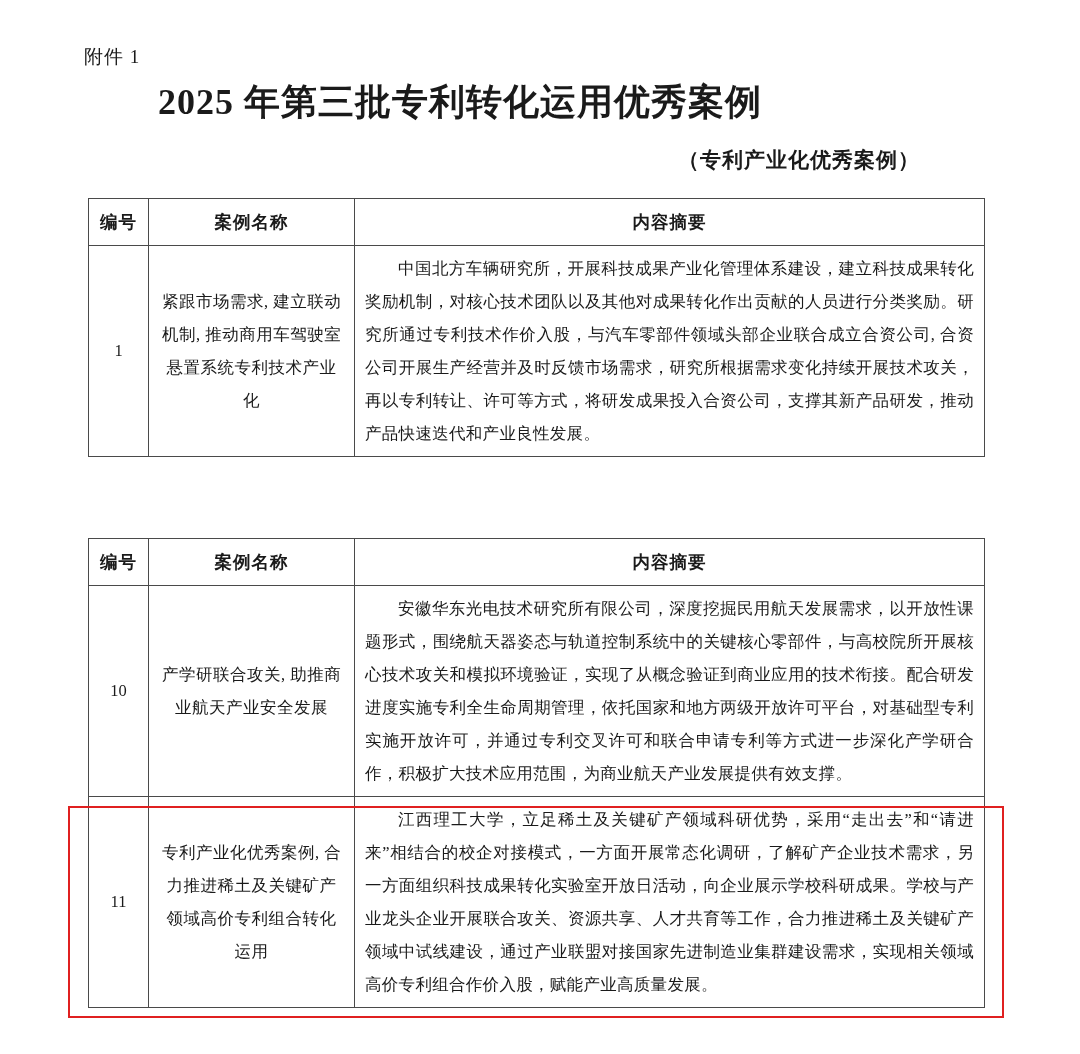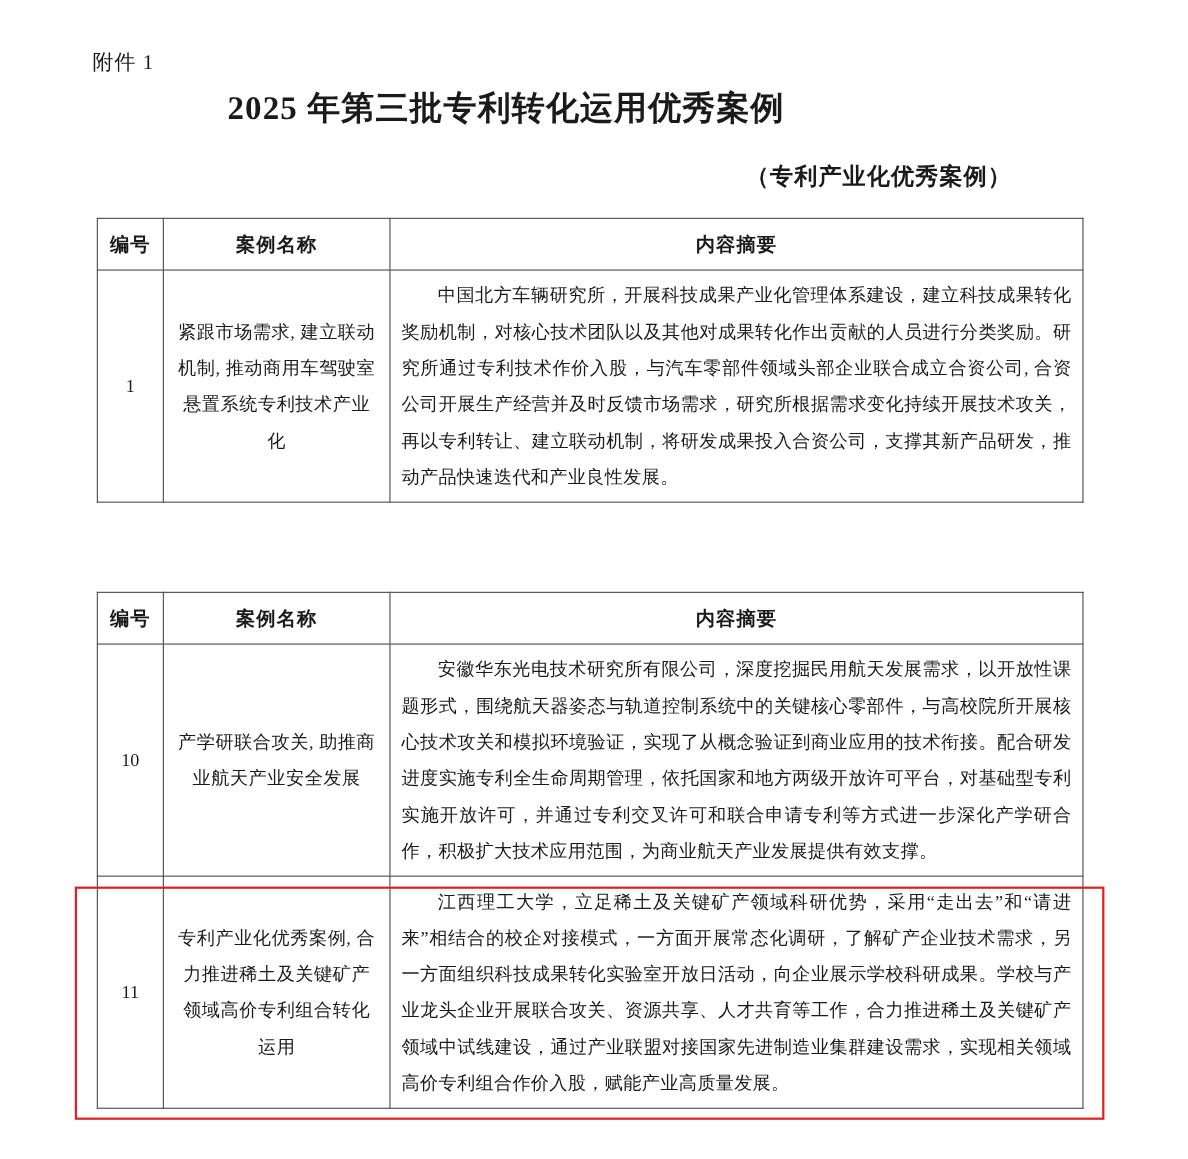--- a/index.html
+++ b/index.html
@@ -28,21 +28,21 @@
     font-size: 19px;
     letter-spacing: 1px;
     font-family: "Liberation Serif", "DejaVu Serif", serif;
   }
   .doc-title {
     position: absolute;
     left: 0;
     right: 0;
     top: 78px;
     text-align: center;
-    font-size: 30px;
+    font-size: 36px;
     font-weight: bold;
     letter-spacing: 1px;
     font-family: "Liberation Serif", "DejaVu Serif", serif;
   }
   .doc-subtitle {
     position: absolute;
     left: 0;
     right: 0;
     top: 146px;
     text-align: right;
@@ -137,21 +137,21 @@
         <th>编号</th>
         <th>案例名称</th>
         <th>内容摘要</th>
       </tr>
     </thead>
     <tbody>
       <tr>
         <td class="cell-no">1</td>
         <td class="cell-name">紧跟市场需求, 建立联动机制, 推动商用车驾驶室悬置系统专利技术产业化</td>
         <td class="cell-summary">
-          <p>中国北方车辆研究所，开展科技成果产业化管理体系建设，建立科技成果转化奖励机制，对核心技术团队以及其他对成果转化作出贡献的人员进行分类奖励。研究所通过专利技术作价入股，与汽车零部件领域头部企业联合成立合资公司, 合资公司开展生产经营并及时反馈市场需求，研究所根据需求变化持续开展技术攻关，再以专利转让、建立联动机制，将研发成果投入合资公司，支撑其新产品研发，推动产品快速迭代和产业良性发展。</p>
+          <p>中国北方车辆研究所，开展科技成果产业化管理体系建设，建立科技成果转化奖励机制，对核心技术团队以及其他对成果转化作出贡献的人员进行分类奖励。研究所通过专利技术作价入股，与汽车零部件领域头部企业联合成立合资公司, 合资公司开展生产经营并及时反馈市场需求，研究所根据需求变化持续开展技术攻关，再以专利转让、许可等方式，将研发成果投入合资公司，支撑其新产品研发，推动产品快速迭代和产业良性发展。</p>
         </td>
       </tr>
     </tbody>
   </table>
 
   <table class="case-table table-b">
     <colgroup>
       <col class="col-no">
       <col class="col-name">
       <col class="col-summary">

